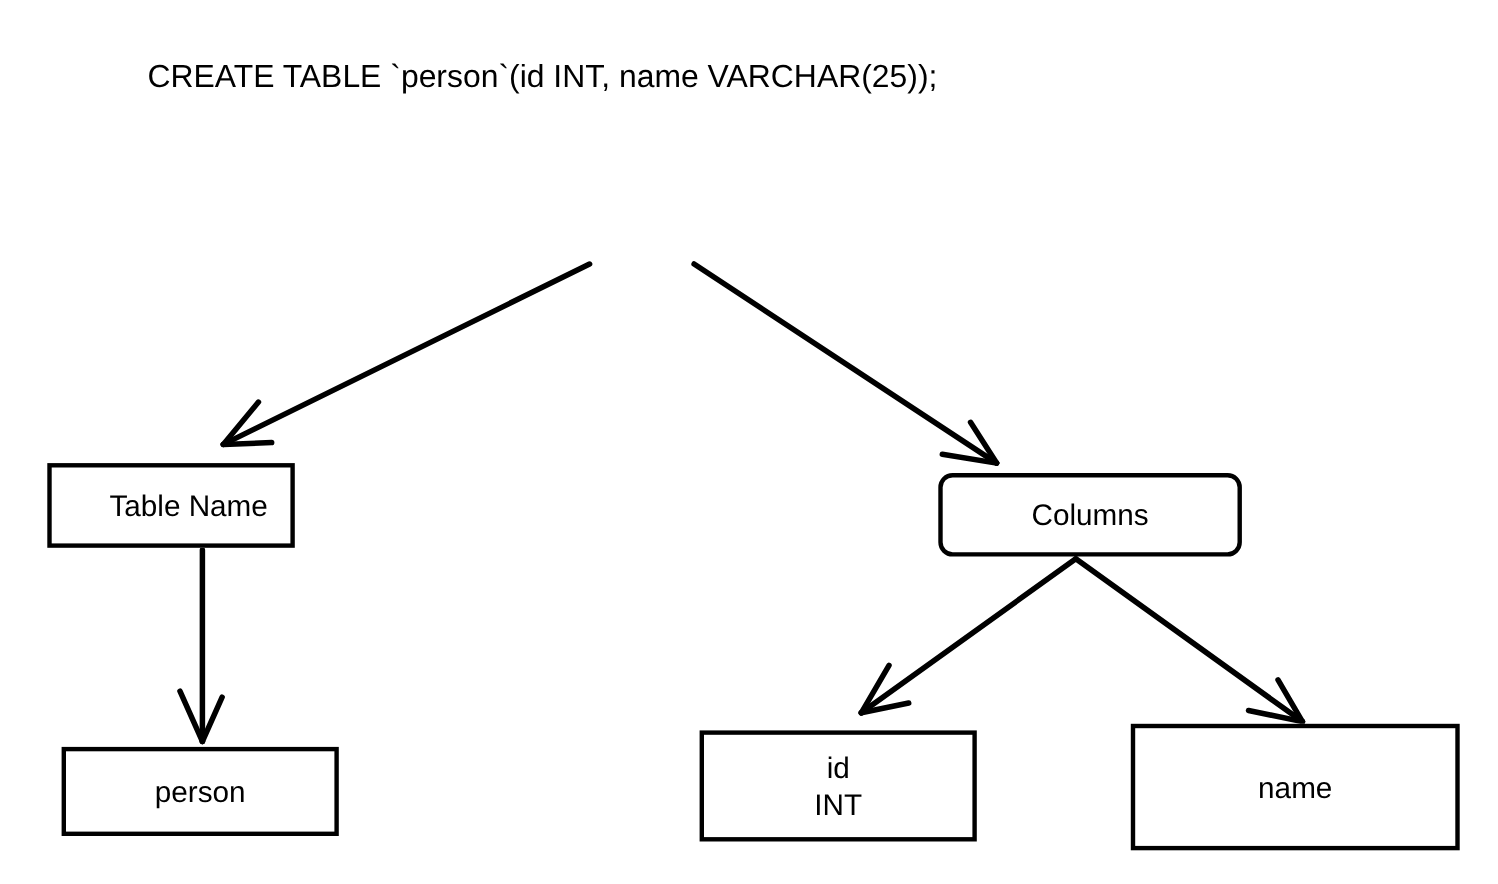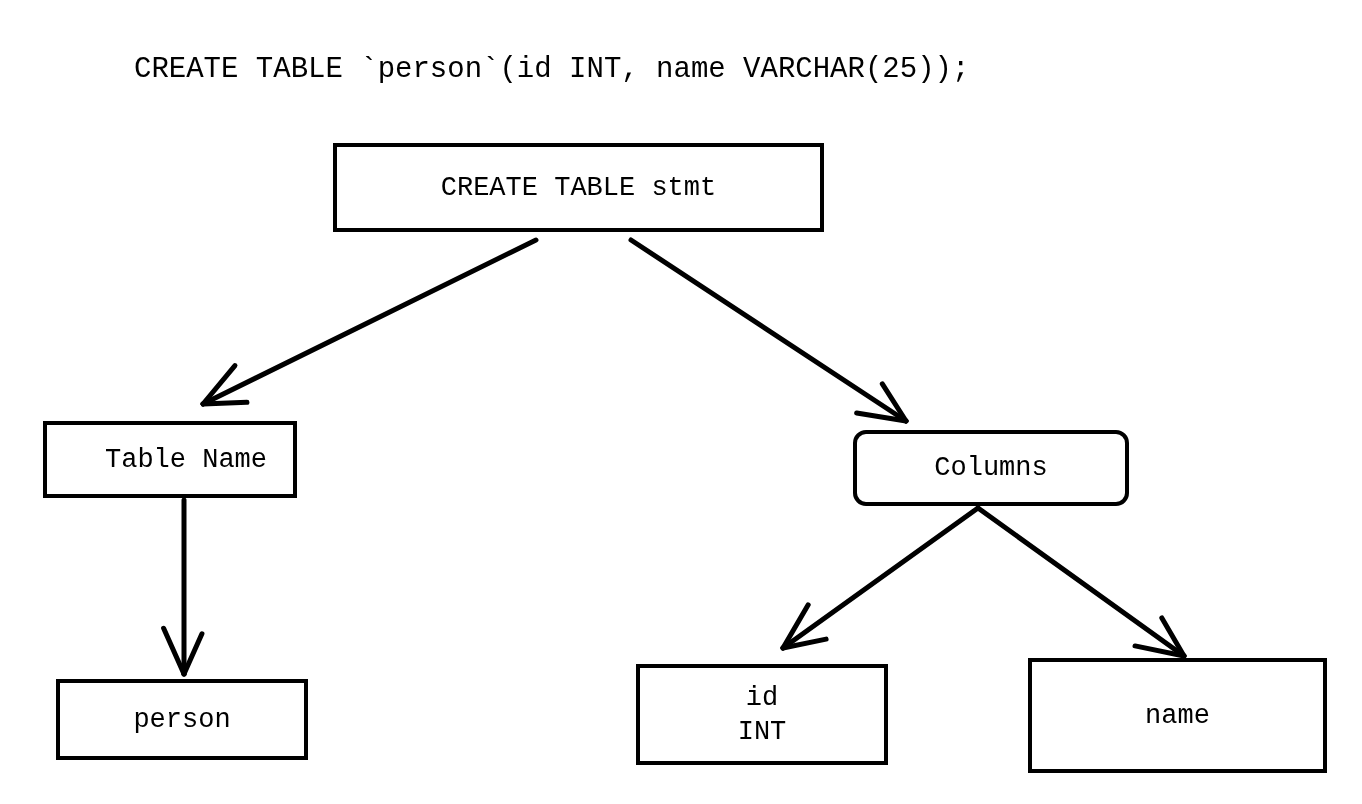--- a/index.html
+++ b/index.html
@@ -6,21 +6,21 @@
     margin: 0;
     padding: 0;
     background: #ffffff;
   }
   #canvas {
     position: relative;
     width: 1362px;
     height: 804px;
     background: #ffffff;
     overflow: hidden;
-    font-family: Liberation Mono, monospace;
+    font-family: Liberation Sans, sans-serif;
   }
   #title {
     position: absolute;
     left: 134px;
     top: 50px;
     font-size: 29px;
     line-height: 40px;
     color: #000000;
     white-space: pre;
     letter-spacing: 0px;
@@ -70,25 +70,22 @@
         <line x1="184" y1="674" x2="163.61197734702148" y2="628.3455529843845"></line>
         <line x1="978" y1="508" x2="783" y2="648"></line>
         <line x1="783" y1="648" x2="826.0994290846437" y2="639.1434085237169"></line>
         <line x1="783" y1="648" x2="808.195757749746" y2="604.8123421401888"></line>
         <line x1="978" y1="508" x2="1184" y2="656"></line>
         <line x1="1184" y1="656" x2="1161.840217587591" y2="617.9875804054163"></line>
         <line x1="1184" y1="656" x2="1135.026684416401" y2="645.9196051293014"></line>
       </g>
   </svg>
 
-  <div class="node" style="left: 333px; top: 143px; width: 491px; height: 89px;">
-    <span>CREATE TABLE stmt</span>
-  </div>
 
-  <div class="node" style="left: 43px; top: 421px; width: 254px; height: 77px; padding-left: 32px;">
+  <div class="node" style="left: 43px; top: 421px; width: 225px; height: 77px; padding-left: 32px;">
     <span>Table Name</span>
   </div>
 
   <div class="node" style="left: 853px; top: 430px; width: 276px; height: 76px; border-radius: 13px;">
     <span>Columns</span>
   </div>
 
   <div class="node" style="left: 56px; top: 679px; width: 252px; height: 81px;">
     <span>person</span>
   </div>

